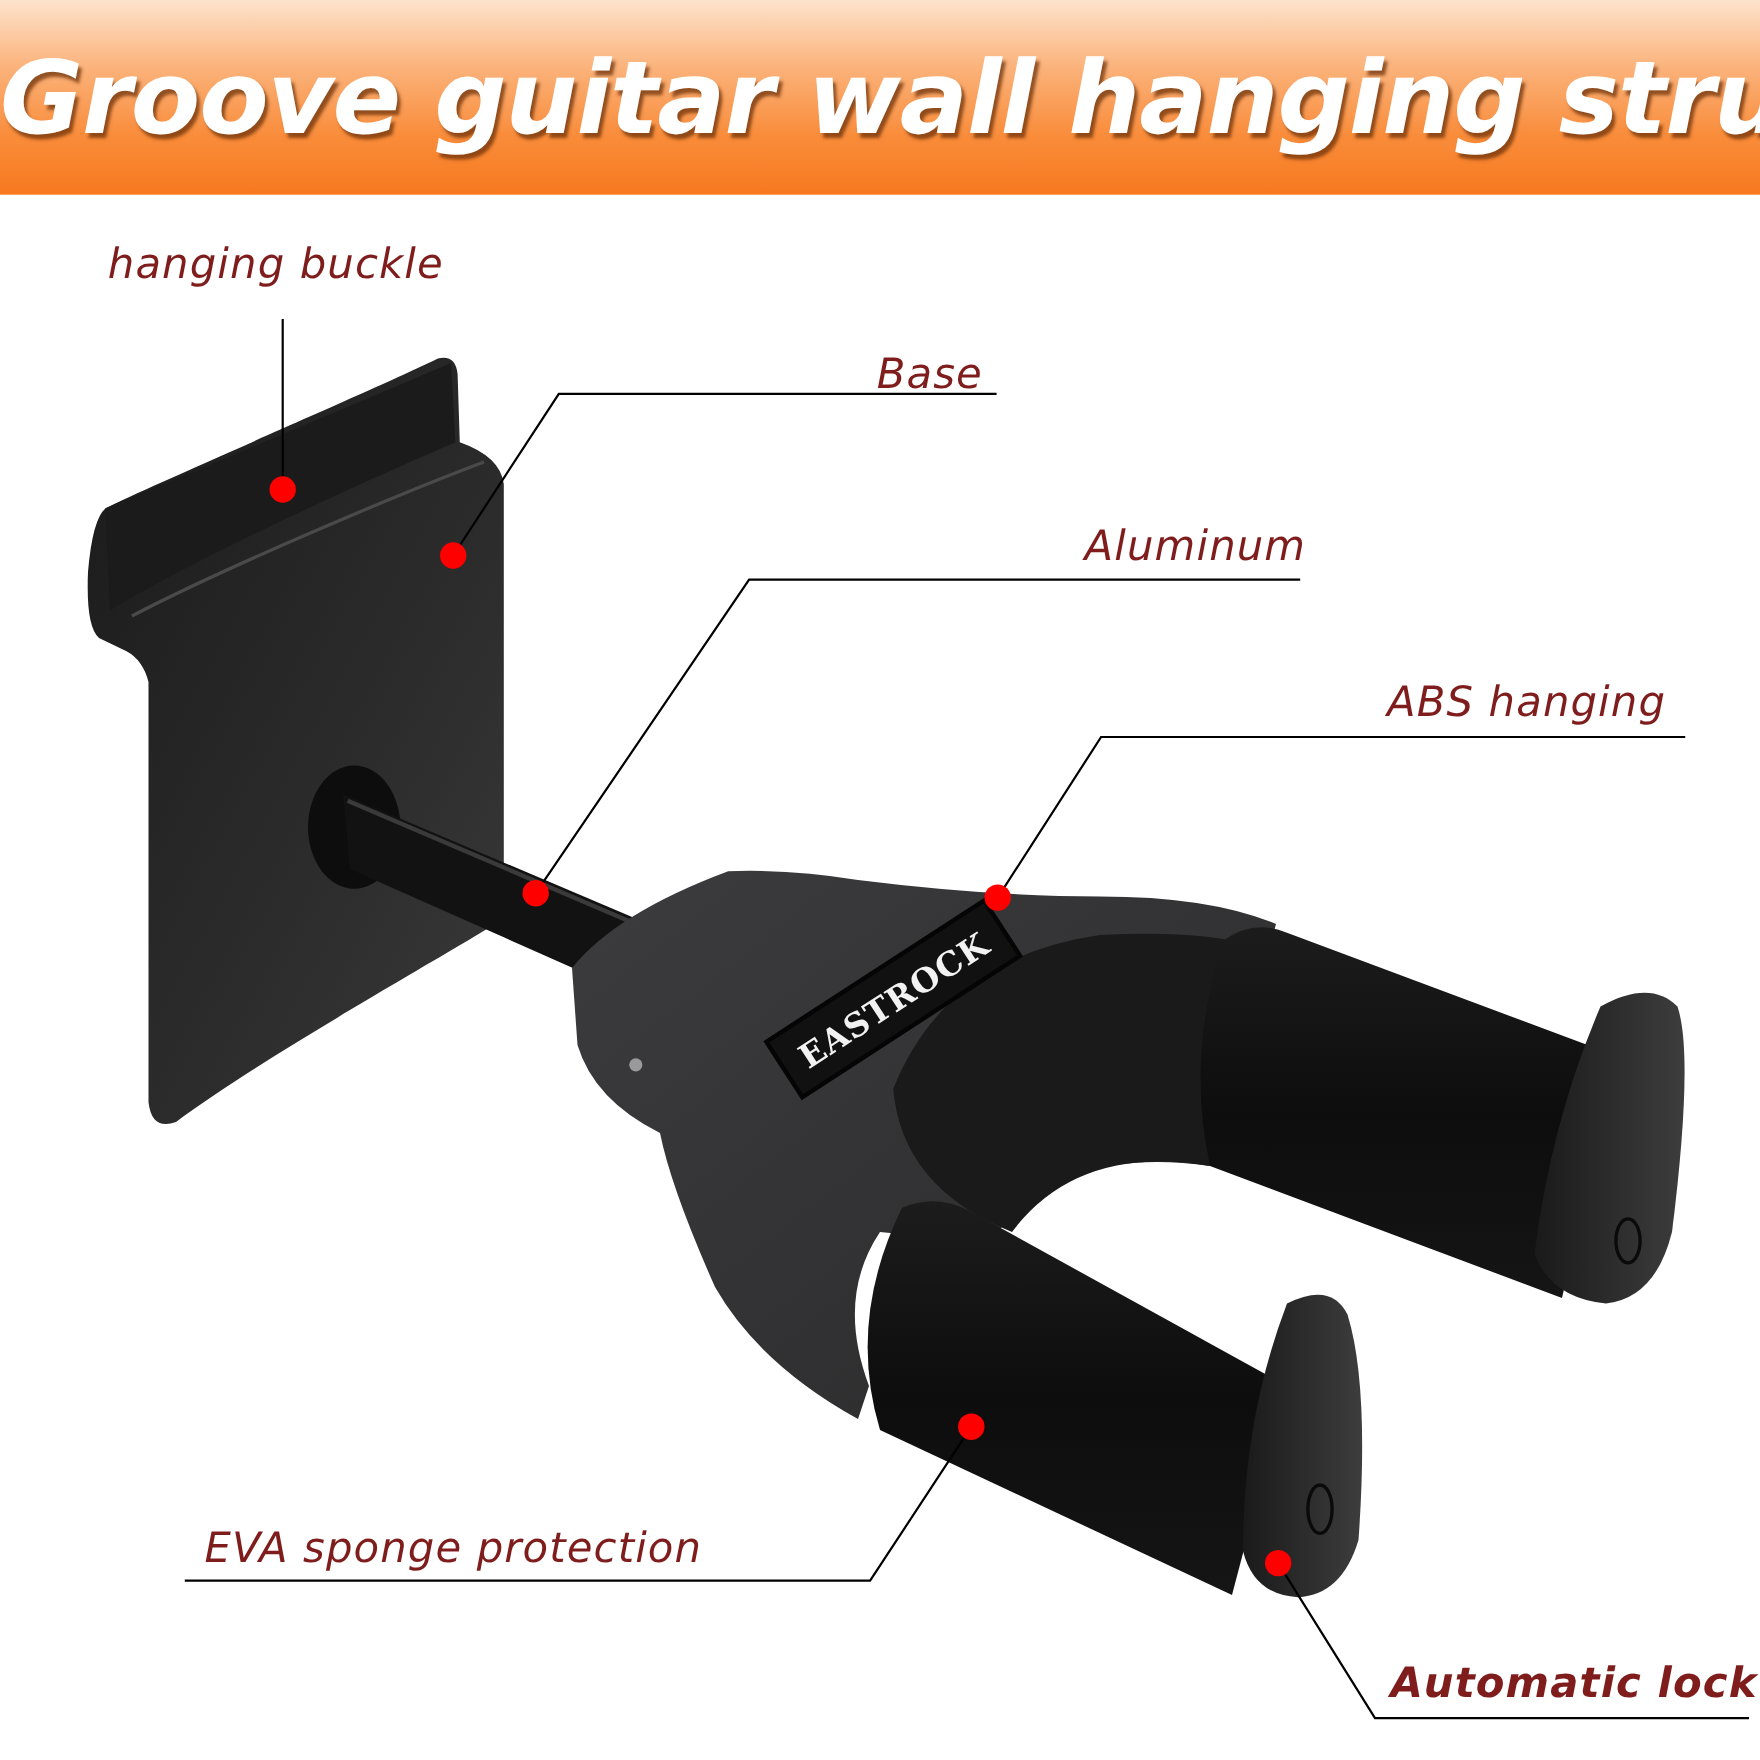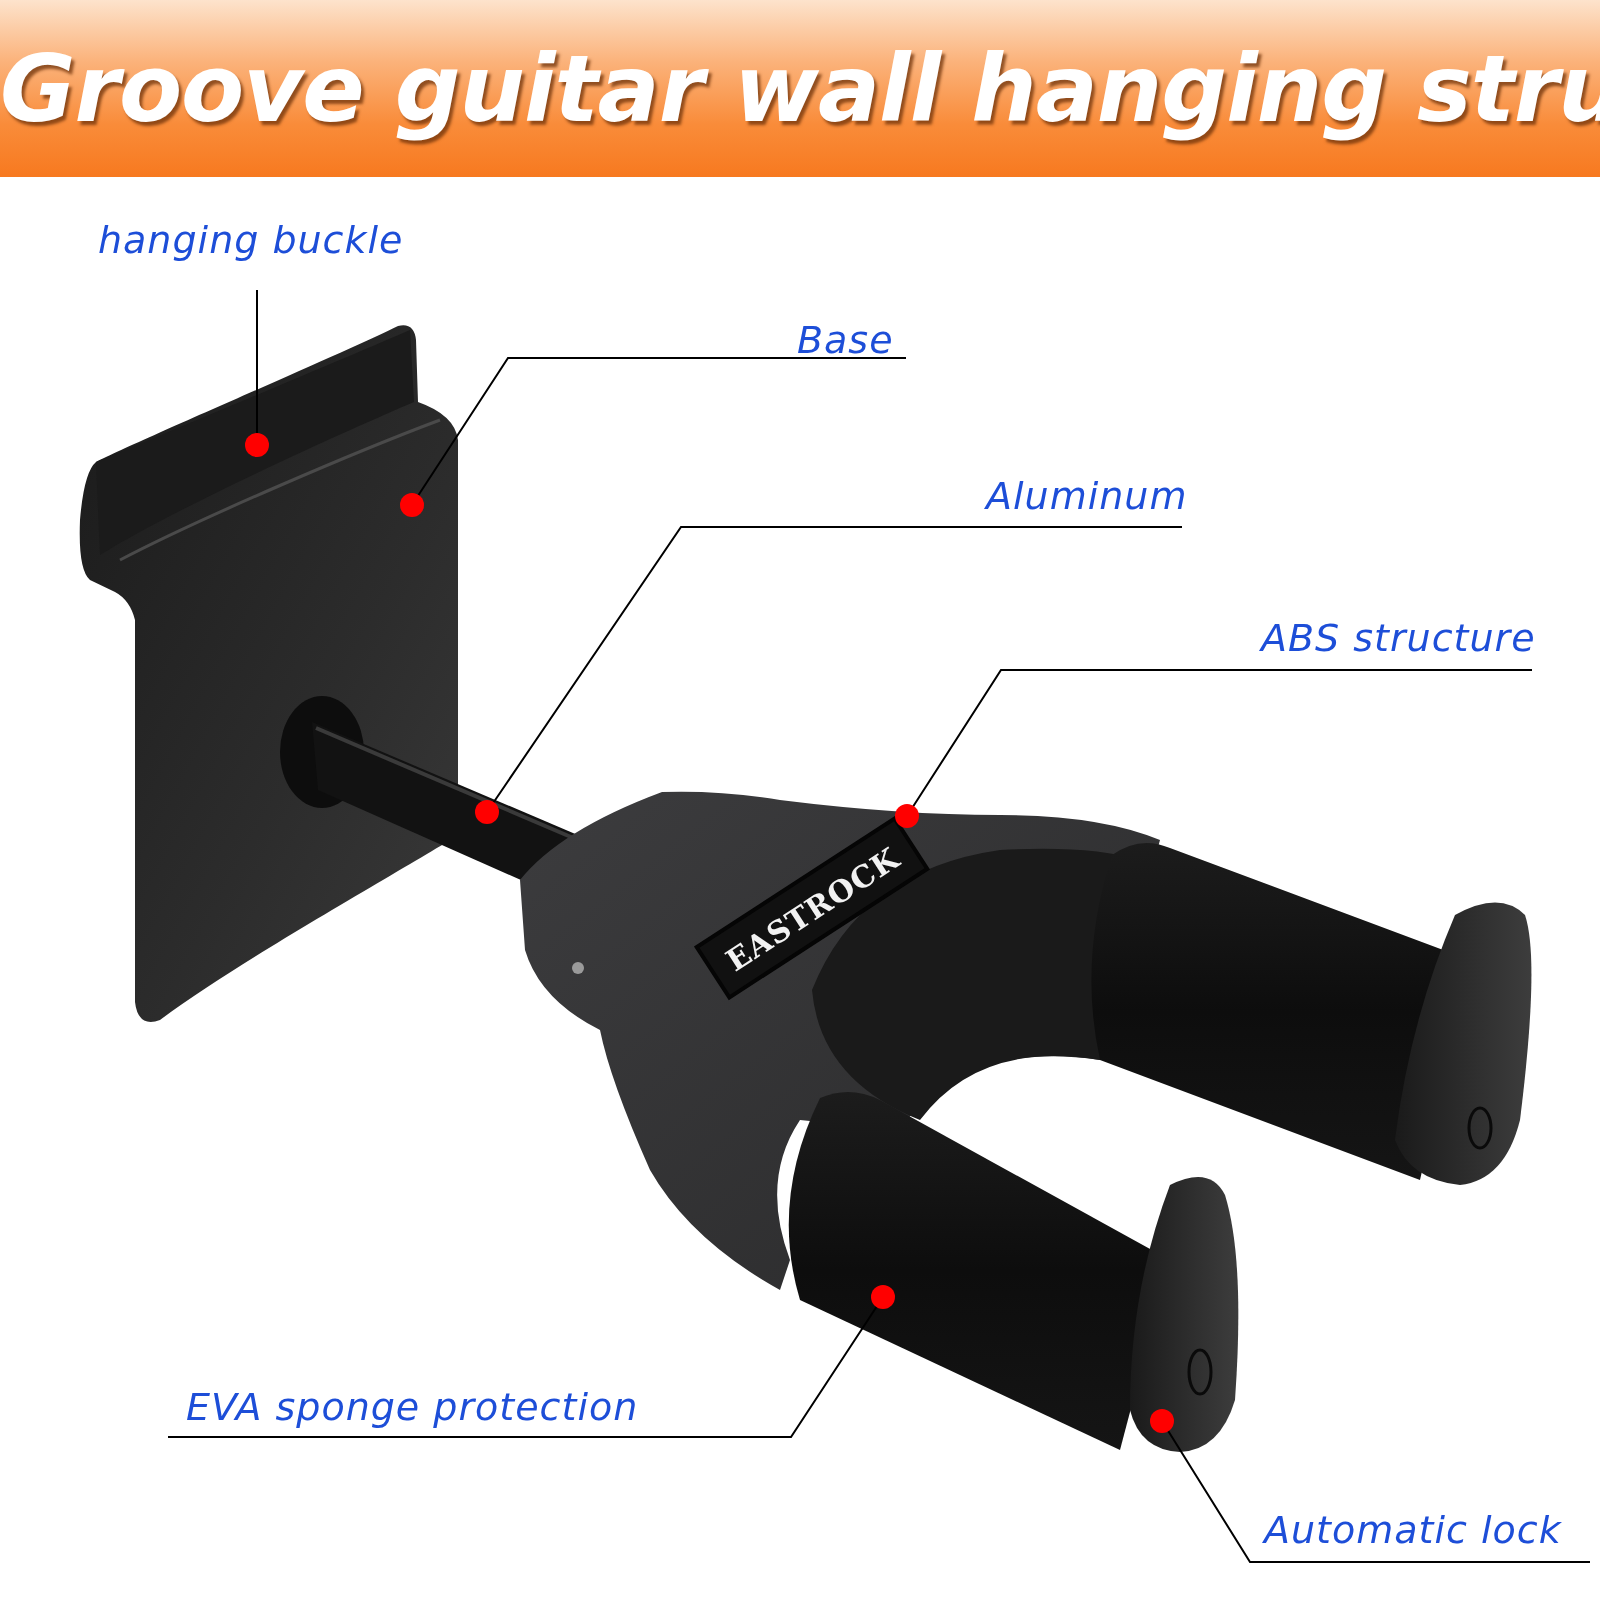--- a/index.html
+++ b/index.html
@@ -10,21 +10,21 @@
   }
   .banner-title {
     position: absolute; left: 0; top: 36px; width: 1600px; text-align: center;
     font-family: "DejaVu Sans", sans-serif; font-weight: bold; font-style: italic;
     font-size: 92px; letter-spacing: -1px; color: #ffffff; white-space: nowrap;
     text-shadow: 3px 4px 3px rgba(110,50,10,0.75);
   }
   .stage { position: absolute; left: 0; top: 0; width: 1600px; height: 1600px; }
   .label {
     position: absolute; font-family: "DejaVu Sans", sans-serif; font-style: italic;
-    font-size: 38px; color: #1d4ed8; white-space: nowrap; letter-spacing: 1px;
+    font-size: 38px; color: #7f1d1d; white-space: nowrap; letter-spacing: 1px;
   }
 </style>
 </head>
 <body>
 
 <div class="banner">
   <div class="banner-title">Groove guitar wall hanging structure</div>
 </div>
 
 <svg class="stage" width="1600" height="1600" viewBox="0 0 1600 1600" xmlns="http://www.w3.org/2000/svg">
@@ -100,15 +100,15 @@
     <circle cx="487" cy="812" r="12"></circle>
     <circle cx="907" cy="816" r="12"></circle>
     <circle cx="883" cy="1297" r="12"></circle>
     <circle cx="1162" cy="1421" r="12"></circle>
   </g>
 </svg>
 
 <div class="label" style="left:98px; top:218px;">hanging buckle</div>
 <div class="label" style="left:797px; top:318px;">Base</div>
 <div class="label" style="left:986px; top:474px;">Aluminum</div>
-<div class="label" style="left:1261px; top:616px;">ABS structure</div>
+<div class="label" style="left:1261px; top:616px;">ABS hanging</div>
 <div class="label" style="left:186px; top:1385px;">EVA sponge protection</div>
-<div class="label" style="left:1264px; top:1508px;">Automatic lock</div>
+<div class="label" style="left:1264px; top:1508px;font-weight:bold;">Automatic lock</div>
 
 </body></html>

